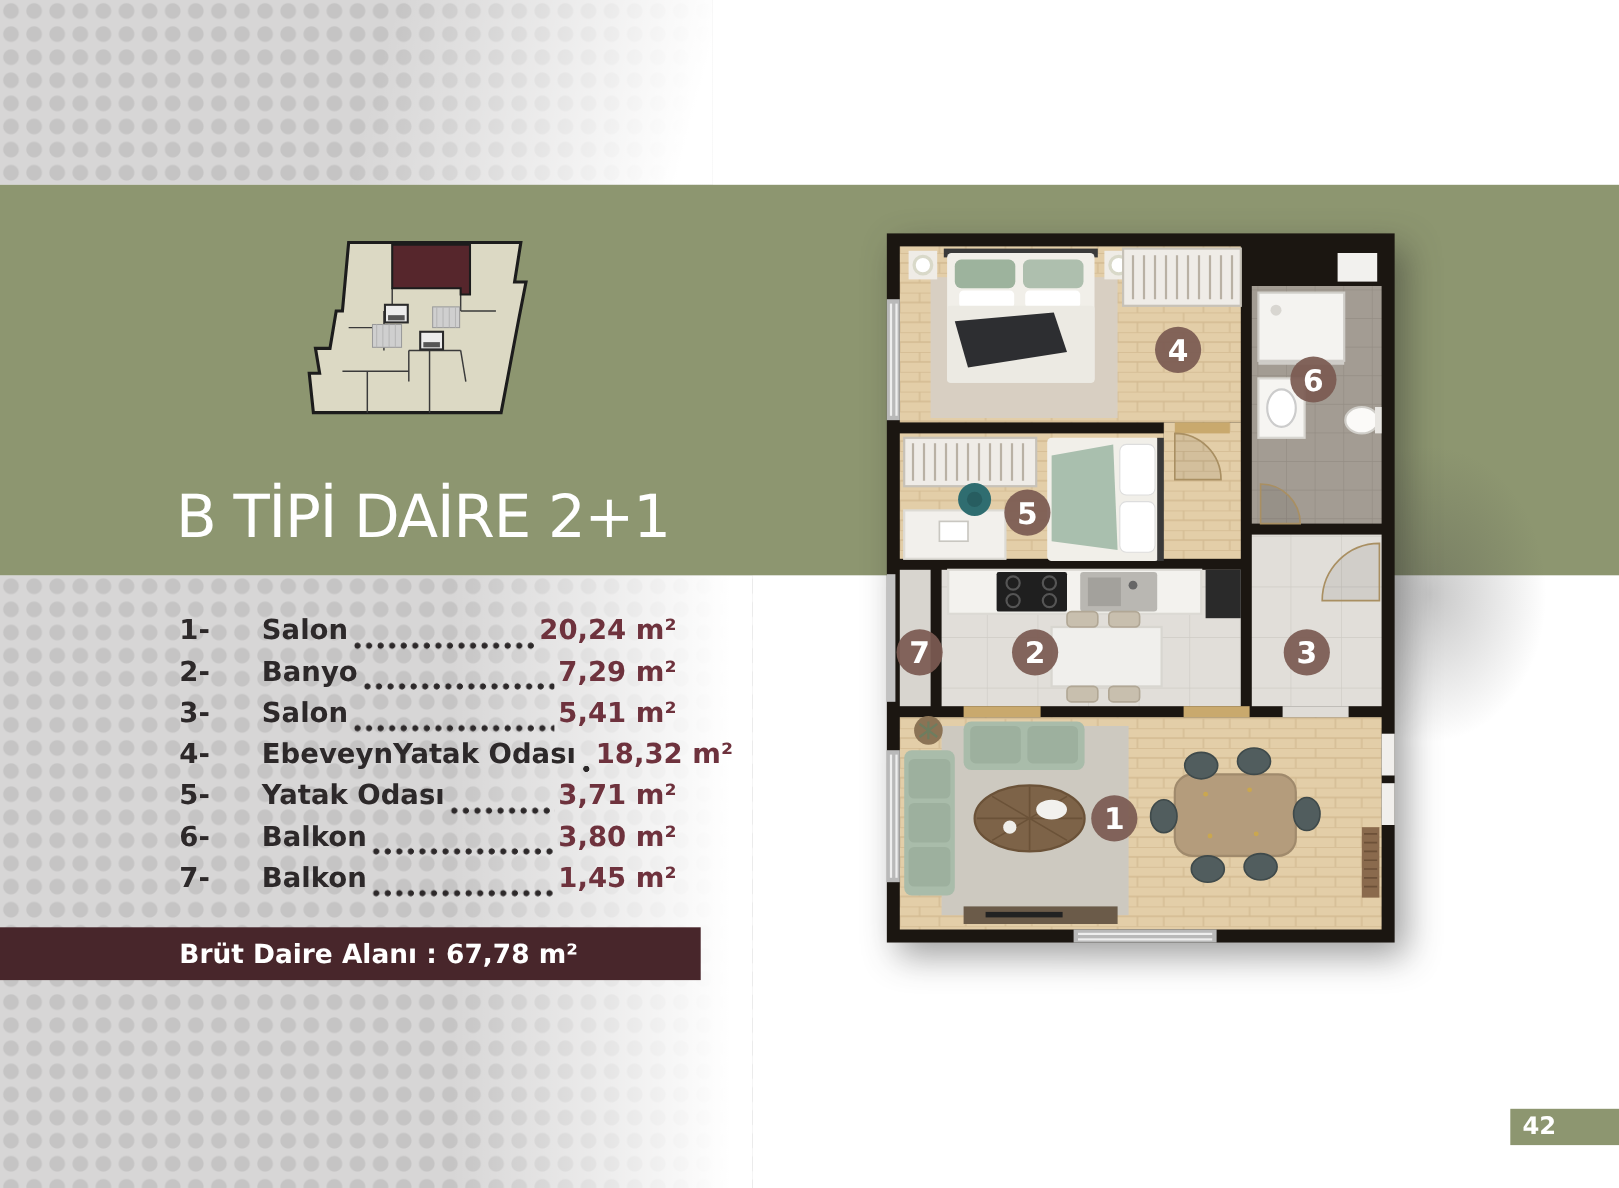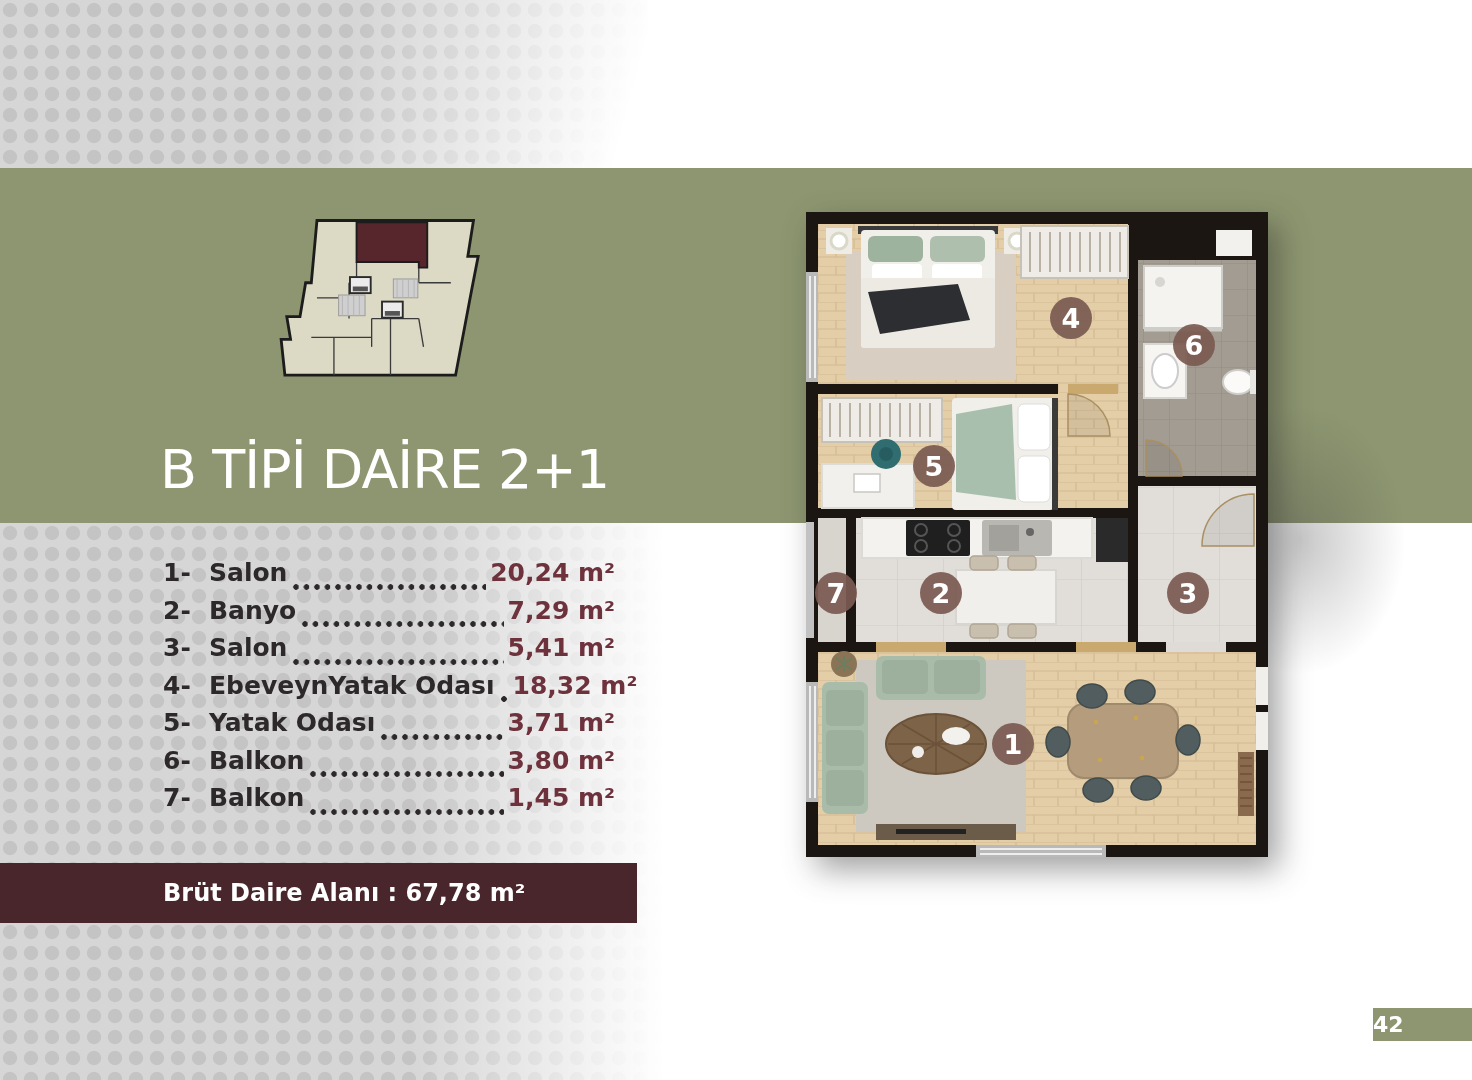--- a/index.html
+++ b/index.html
@@ -30,46 +30,46 @@
   .keyplan{position:absolute;left:253px;top:196px;width:275px;height:198px;}
   
   .title{
     position:absolute;left:160px;top:438px;width:700px;
     color:#ffffff;font-size:54px;font-weight:normal;letter-spacing:-1px;white-space:nowrap;
   }
   
   .room-list{position:absolute;left:163px;top:558px;width:452px;}
   .room-row{display:flex;align-items:baseline;height:37.5px;font-size:25px;font-weight:bold;color:#2d292a;}
   .room-row .idx{min-width:46px;}
-  .room-row .name{white-space:nowrap;}
+  .room-row .name{white-space:nowrap;margin-left:29px;}
   .room-row .leader{
     flex:1;align-self:flex-end;height:10px;margin:0 4px 4px 4px;min-width:10px;
     background-image:radial-gradient(circle at 5px 5px, #2d292a 2.5px, rgba(45,41,42,0) 3.1px);
     background-size:10.5px 10px;background-repeat:repeat-x;
   }
   .room-row .area{color:#6e323d;white-space:nowrap;}
   
   .banner{
-    position:absolute;left:0;top:843px;width:637px;height:60px;background:#48262b;
+    position:absolute;left:0;top:843px;width:637px;height:48px;background:#48262b;
     display:flex;align-items:center;box-sizing:border-box;padding-left:163px;
-    color:#ffffff;font-size:24px;font-weight:bold;white-space:nowrap;margin-top:20px;
+    color:#ffffff;font-size:24px;font-weight:bold;white-space:nowrap;
   }
   
   .plan{
     position:absolute;left:806px;top:212px;width:462px;height:645px;
     filter:drop-shadow(10px 12px 16px rgba(40,40,40,0.45));
   }
   .plan-glow{
     position:absolute;left:1190px;top:400px;width:220px;height:280px;
     background:radial-gradient(ellipse at center, rgba(70,70,70,0.30), rgba(70,70,70,0) 68%);
   }
   
   .pagenum{
     position:absolute;left:1373px;top:1008px;width:99px;height:33px;background:#8d9670;
-    display:flex;align-items:center;box-sizing:border-box;
+    display:flex;align-items:center;box-sizing:border-box;padding-left:11px;
     color:#ffffff;font-size:22px;font-weight:bold;
   }
   svg text{font-family:"DejaVu Sans", sans-serif;}
 </style>
 </head>
 <body>
 
 <div class="page">
 
   <div class="dots dots-top"></div>

